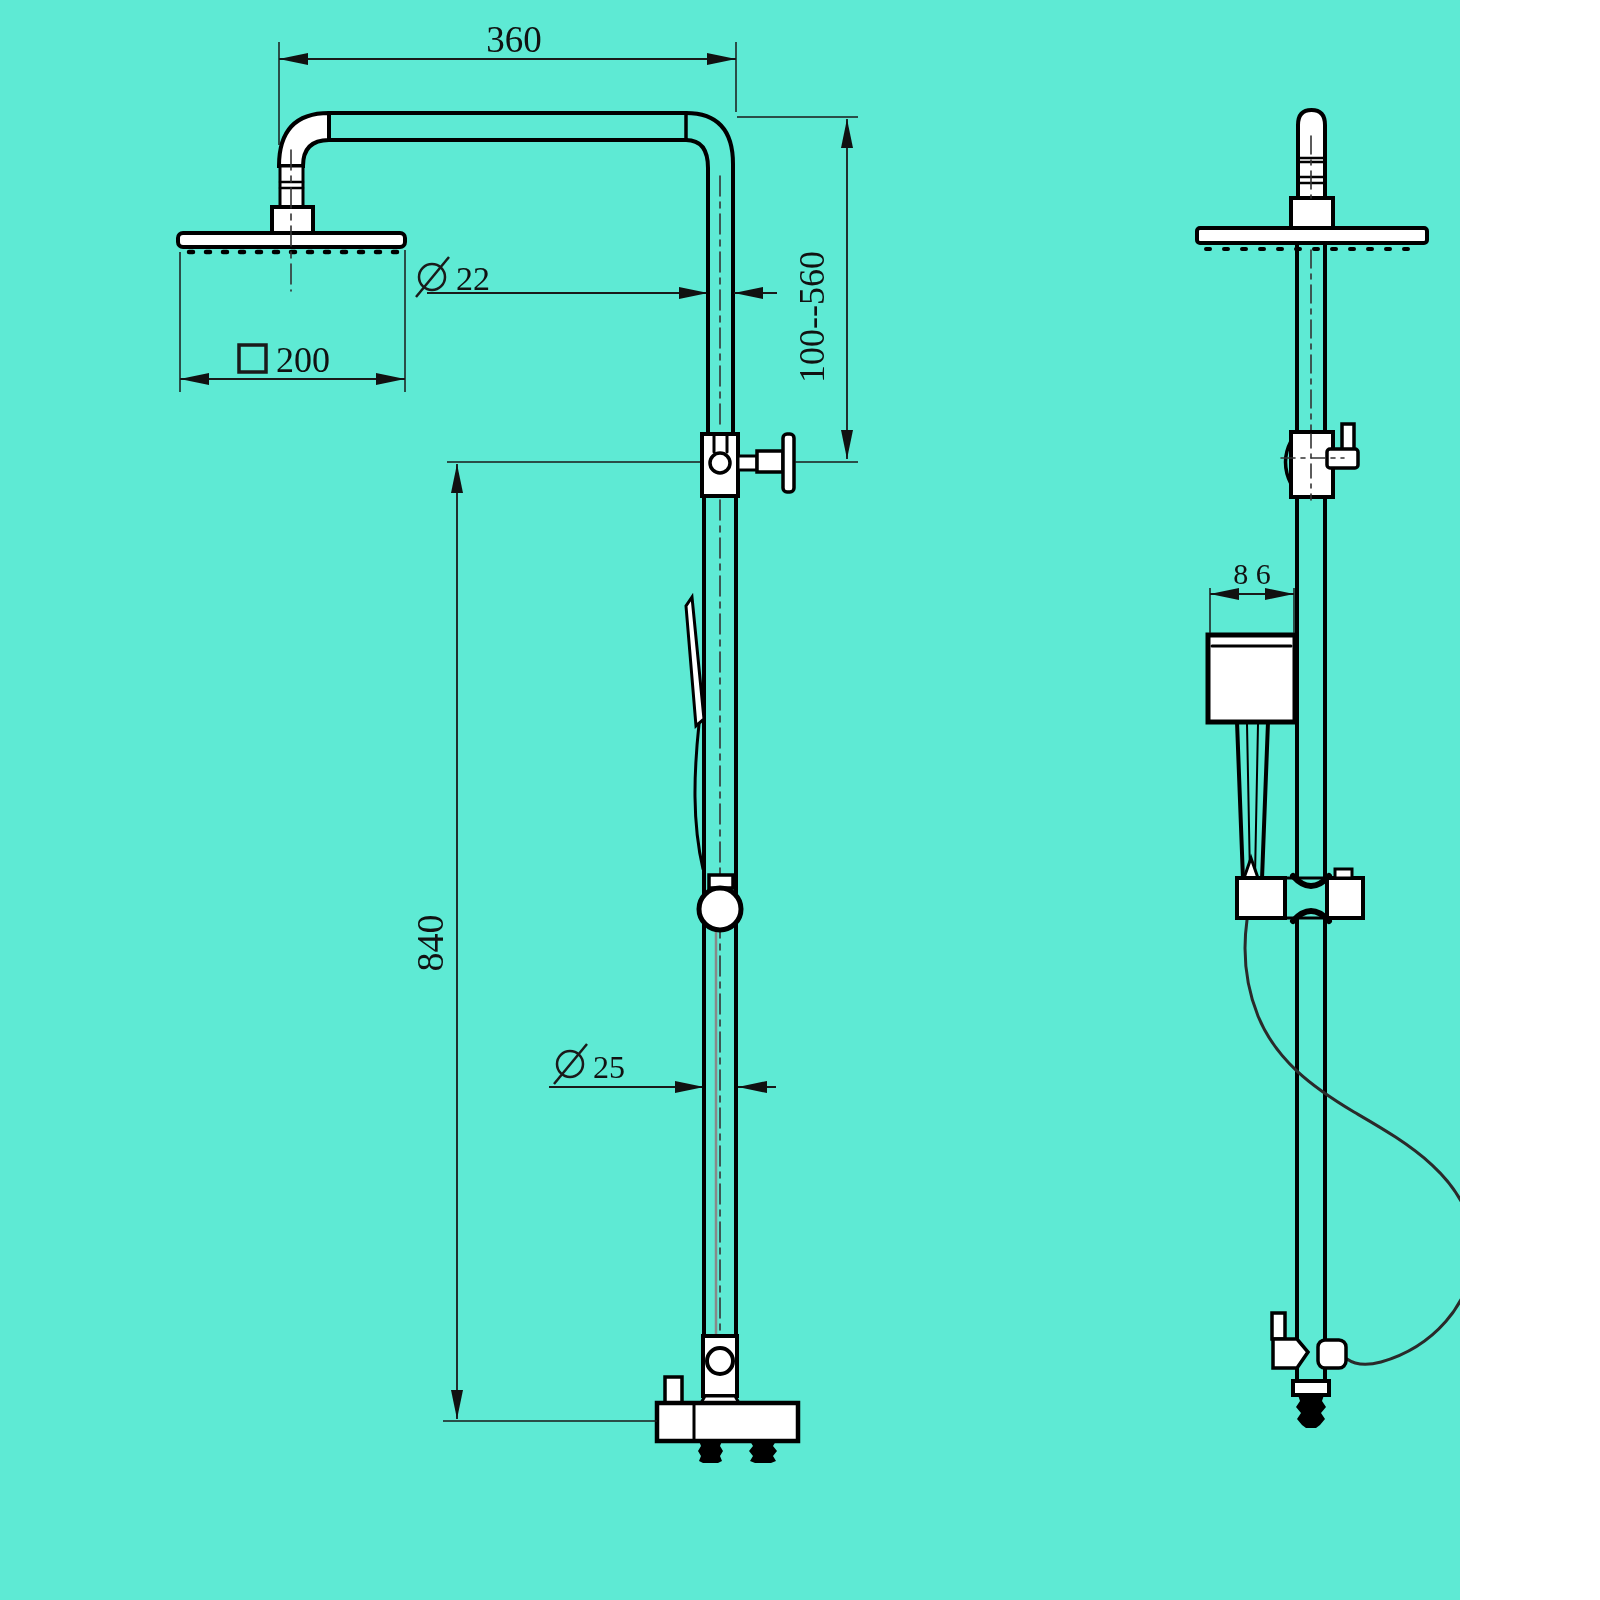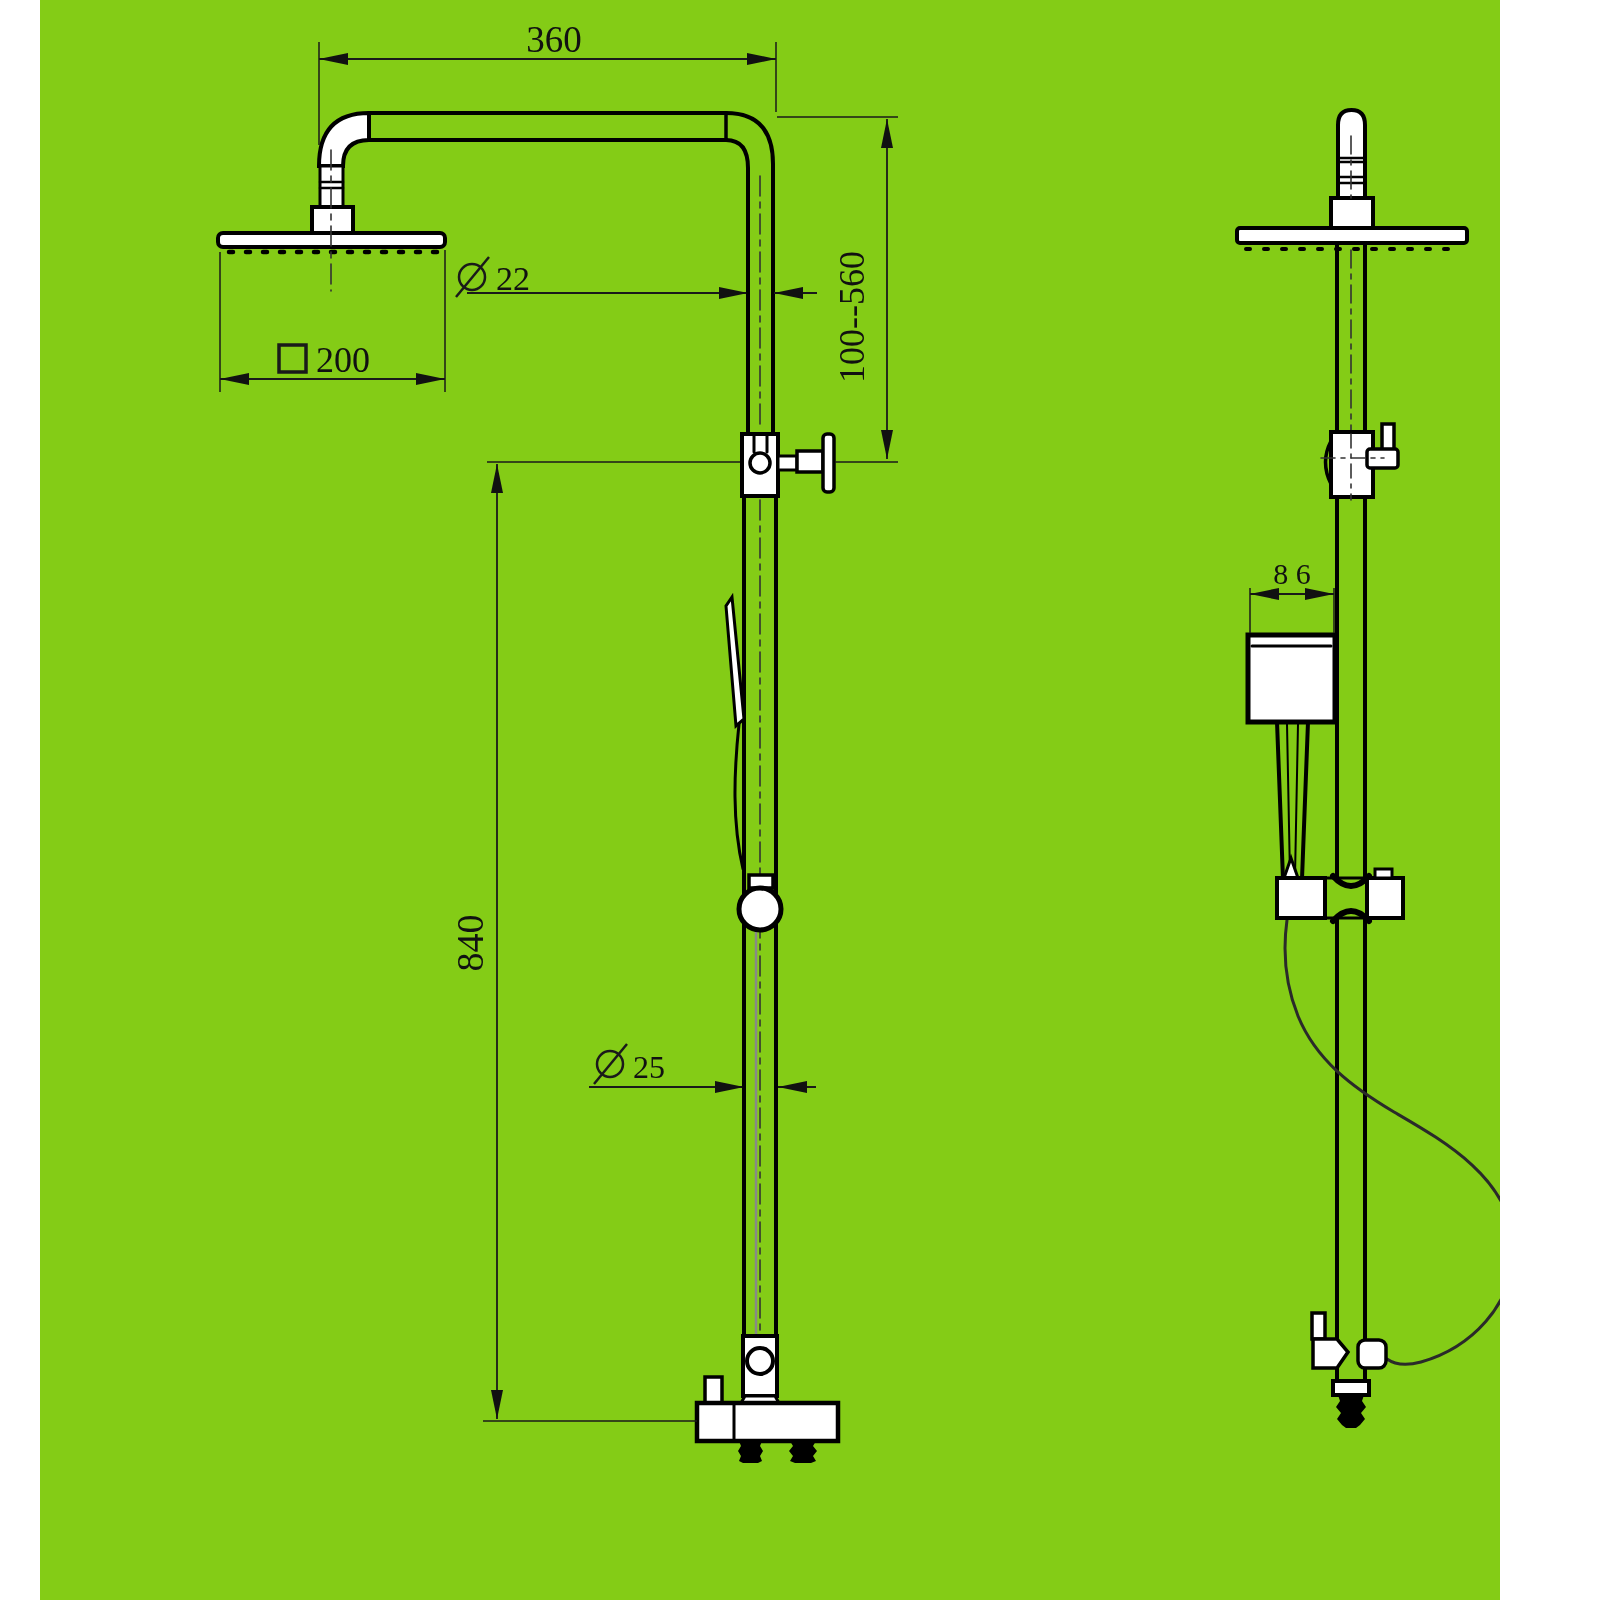--- a/index.html
+++ b/index.html
@@ -1,16 +1,16 @@
 <!DOCTYPE html>
 <html><head>
 <meta charset="utf-8">
 <style>
   html,body{margin:0;padding:0;background:#ffffff;}
-  .sheet{position:relative;width:1460px;height:1600px;background:#84cc16;overflow:hidden;margin-left:40px;}
+  .sheet{position:relative;width:1460px;height:1600px;background:#5eead4;overflow:hidden;}
   svg{position:absolute;left:0;top:0;}
   text{font-family:"Liberation Serif","DejaVu Serif",serif;fill:#111;stroke:none;}
 </style>
 </head>
 <body>
 
 <div class="sheet">
 <svg width="1600" height="1600" viewBox="0 0 1600 1600">
 
   <g stroke="#000" fill="none" stroke-linecap="round">

